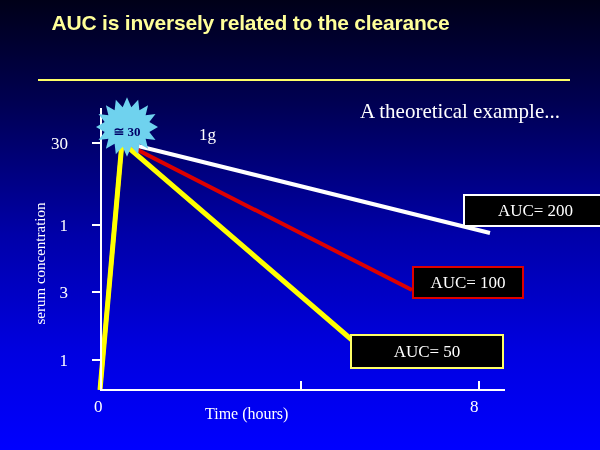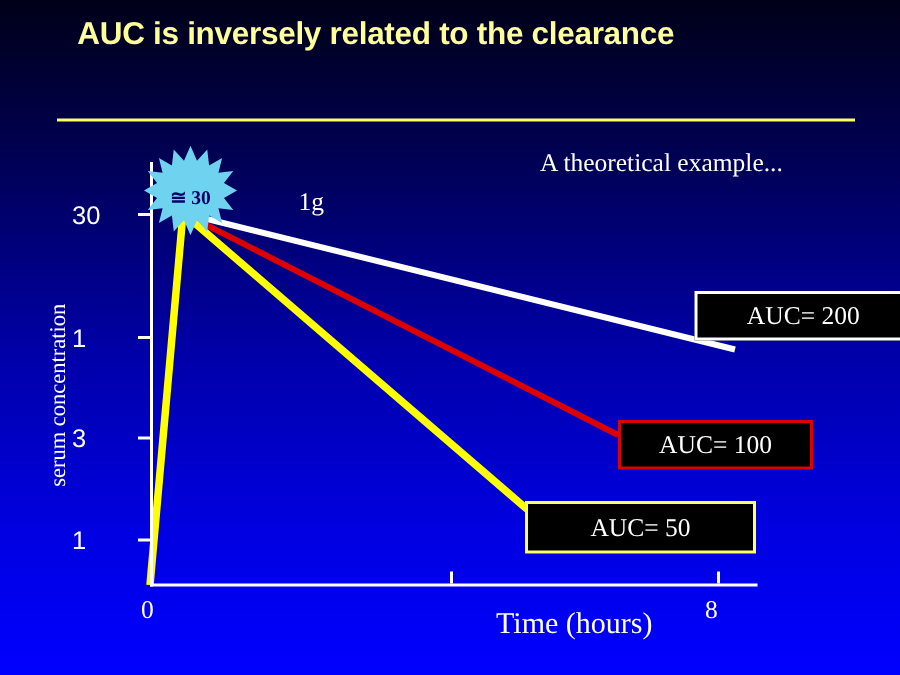--- a/index.html
+++ b/index.html
@@ -38,21 +38,21 @@
     height: 2px;
     background: #ffff66;
   }
 
   
   #caption {
     position: absolute;
     left: 360px;
     top: 99px;
     color: #ffffff;
-    font-size: 17px;
+    font-size: 21px;
     font-family: "Liberation Serif", serif;
     white-space: nowrap;
   }
 
   
   #plot {
     position: absolute;
     left: 0;
     top: 0;
     width: 600px;
@@ -65,24 +65,24 @@
   #y-axis { left: 100px; top: 108px; width: 2px; height: 283px; }
   #x-axis { left: 100px; top: 389px; width: 405px; height: 2px; }
 
   .y-tick { position: absolute; width: 9px; height: 2px; background: #ffffff; left: 92px; }
   .x-tick { position: absolute; width: 2px; height: 8px; background: #ffffff; top: 381px; }
 
   .y-tick-label {
     position: absolute;
     color: #ffffff;
     font-size: 17px;
-    font-family: Liberation Sans, sans-serif;
-    text-align: left;
+    font-family: Liberation Serif, serif;
+    text-align: right;
     width: 36px;
-    left: 48px;
+    left: 32px;
   }
   .x-tick-label {
     position: absolute;
     color: #ffffff;
     font-size: 17px;
     font-family: "Liberation Serif", serif;
     top: 397px;
   }
 
   #y-axis-label {
@@ -96,23 +96,23 @@
     font-family: "Liberation Serif", serif;
     transform: rotate(-90deg);
     transform-origin: center center;
     white-space: nowrap;
   }
   #x-axis-label {
     position: absolute;
     left: 205px;
     top: 405px;
     width: 230px;
-    text-align: right;
-    color: #ffffff;
-    font-size: 20px;
+    text-align: left;
+    color: #ffffff;
+    font-size: 16px;
     font-family: "Liberation Serif", serif;
   }
 
   
   #dose-label {
     position: absolute;
     left: 187px;
     top: 125px;
     color: #ffffff;
     font-size: 17px;
@@ -148,21 +148,21 @@
     color: #ffffff;
     font-family: "Liberation Serif", serif;
     font-size: 17px;
     display: flex;
     align-items: center;
     justify-content: center;
     box-sizing: border-box;
     white-space: nowrap;
   }
   #auc-box-200 { left: 463px; top: 194px; width: 145px; height: 33px; border: 2px solid #ffffff; }
-  #auc-box-100 { left: 412px; top: 280px; width: 130px; height: 33px; border: 2px solid #dd0000; }
+  #auc-box-100 { left: 412px; top: 266px; width: 112px; height: 33px; border: 2px solid #dd0000; }
   #auc-box-50  { left: 350px; top: 334px; width: 154px; height: 35px; border: 2px solid #ffff66; }
 </style>
 </head>
 <body>
 
 <div id="slide">
 
   <div id="title-block">
     <div>AUC is inversely related to the clearance</div>
   </div>

